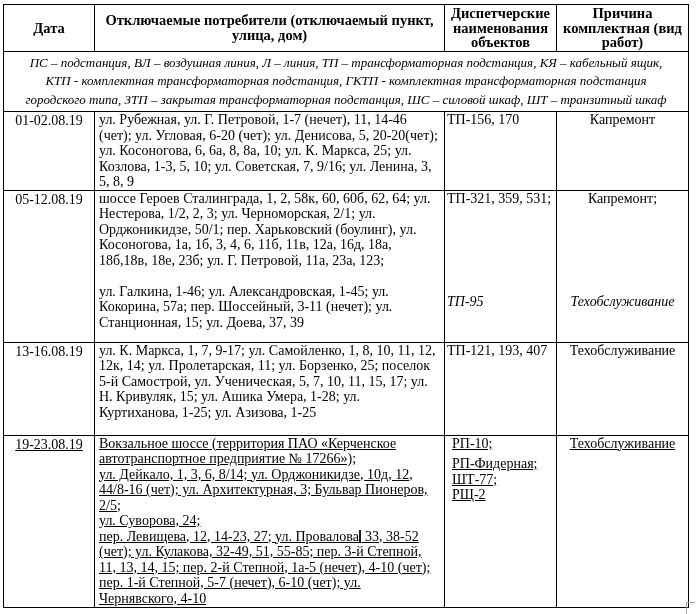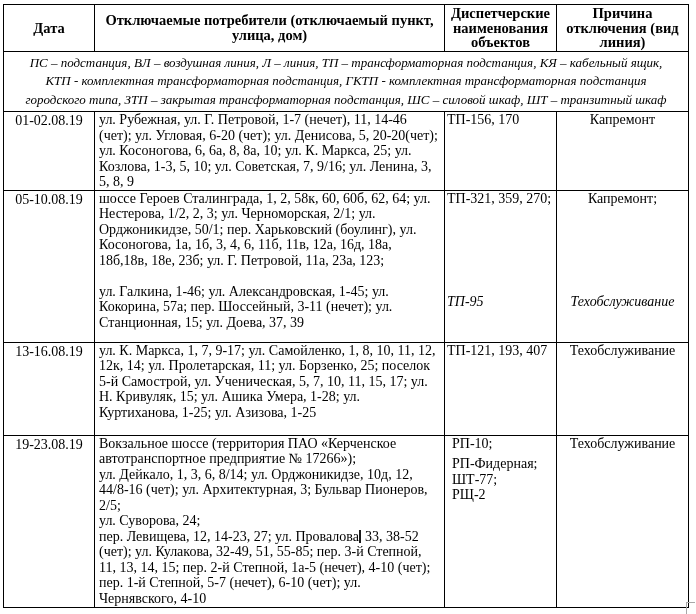--- a/index.html
+++ b/index.html
@@ -31,21 +31,21 @@
     text-align:center;vertical-align:middle;padding:1px 2px;
   }
   tr.legend-row{height:57px;}
   td.legend-cell{text-align:center;padding:2px 0;}
   .legend-line{
     font-style:italic;font-size:13px;line-height:18.5px;white-space:nowrap;
   }
   tr.r0{height:78px;}
   tr.r1{height:152px;}
   tr.r2{height:93px;}
-  tr.r3{height:172px;}
+  tr.r3{height:172px;text-decoration:underline;}
 
   td.date-cell{text-align:center;line-height:15.5px;}
   td.cons-cell{padding:0 3px 0 4px;}
   .para{line-height:15.5px;}
   .para.gap{margin-top:15.5px;}
   td.obj-cell{text-align:left;line-height:15.5px;padding:0 2px;}
   td.obj-cell.left{text-align:left;padding-left:7px;}
   td.reason-cell{text-align:center;line-height:15.5px;padding:0 2px;}
   .mt-big{margin-top:88px;font-style:italic;}
   .mt1{margin-top:5px;}
@@ -69,21 +69,21 @@
       <col class="c-cons">
       <col class="c-obj">
       <col class="c-reason">
   </colgroup>
 
   <tbody>
       <tr class="header-row">
     <th>Дата</th>
     <th>Отключаемые потребители (отключаемый пункт, улица, дом)</th>
     <th>Диспетчерские наименования объектов</th>
-    <th>Причина отключения (вид линия)</th>
+    <th>Причина комплектная (вид работ)</th>
   </tr>
 
   <tr class="legend-row">
     <td class="legend-cell" colspan="4">
       <div class="legend-line">ПС – подстанция, ВЛ – воздушная линия, Л – линия, ТП – трансформаторная подстанция, КЯ – кабельный ящик,</div>
       <div class="legend-line">КТП - комплектная трансформаторная подстанция, ГКТП - комплектная трансформаторная подстанция</div>
       <div class="legend-line">городского типа, ЗТП – закрытая трансформаторная подстанция, ШС – силовой шкаф, ШТ – транзитный шкаф</div>
     </td>
   </tr>
 
@@ -94,27 +94,27 @@
     </td>
     <td class="obj-cell">
       <div>ТП-156, 170</div>
     </td>
     <td class="reason-cell">
       <div>Капремонт</div>
     </td>
   </tr>
 
   <tr class="r1">
-    <td class="date-cell">05-10.08.19</td>
+    <td class="date-cell">05-12.08.19</td>
     <td class="cons-cell">
       <div class="para">шоссе Героев Сталинграда, 1, 2, 58к, 60, 60б, 62, 64; ул. Нестерова, 1/2, 2, 3; ул. Черноморская, 2/1; ул. Орджоникидзе, 50/1; пер. Харьковский (боулинг), ул. Косоногова, 1а, 1б, 3, 4, 6, 11б, 11в, 12а, 16д, 18а, 18б,18в, 18е, 23б; ул. Г. Петровой, 11а, 23а, 123;</div>
       <div class="para gap">ул. Галкина, 1-46; ул. Александровская, 1-45; ул. Кокорина, 57а; пер. Шоссейный, 3-11 (нечет); ул. Станционная, 15; ул. Доева, 37, 39</div>
     </td>
     <td class="obj-cell">
-      <div>ТП-321, 359, 270;</div>
+      <div>ТП-321, 359, 531;</div>
       <div class="mt-big">ТП-95</div>
     </td>
     <td class="reason-cell">
       <div>Капремонт;</div>
       <div class="mt-big">Техобслуживание</div>
     </td>
   </tr>
 
   <tr class="r2">
     <td class="date-cell">13-16.08.19</td>

